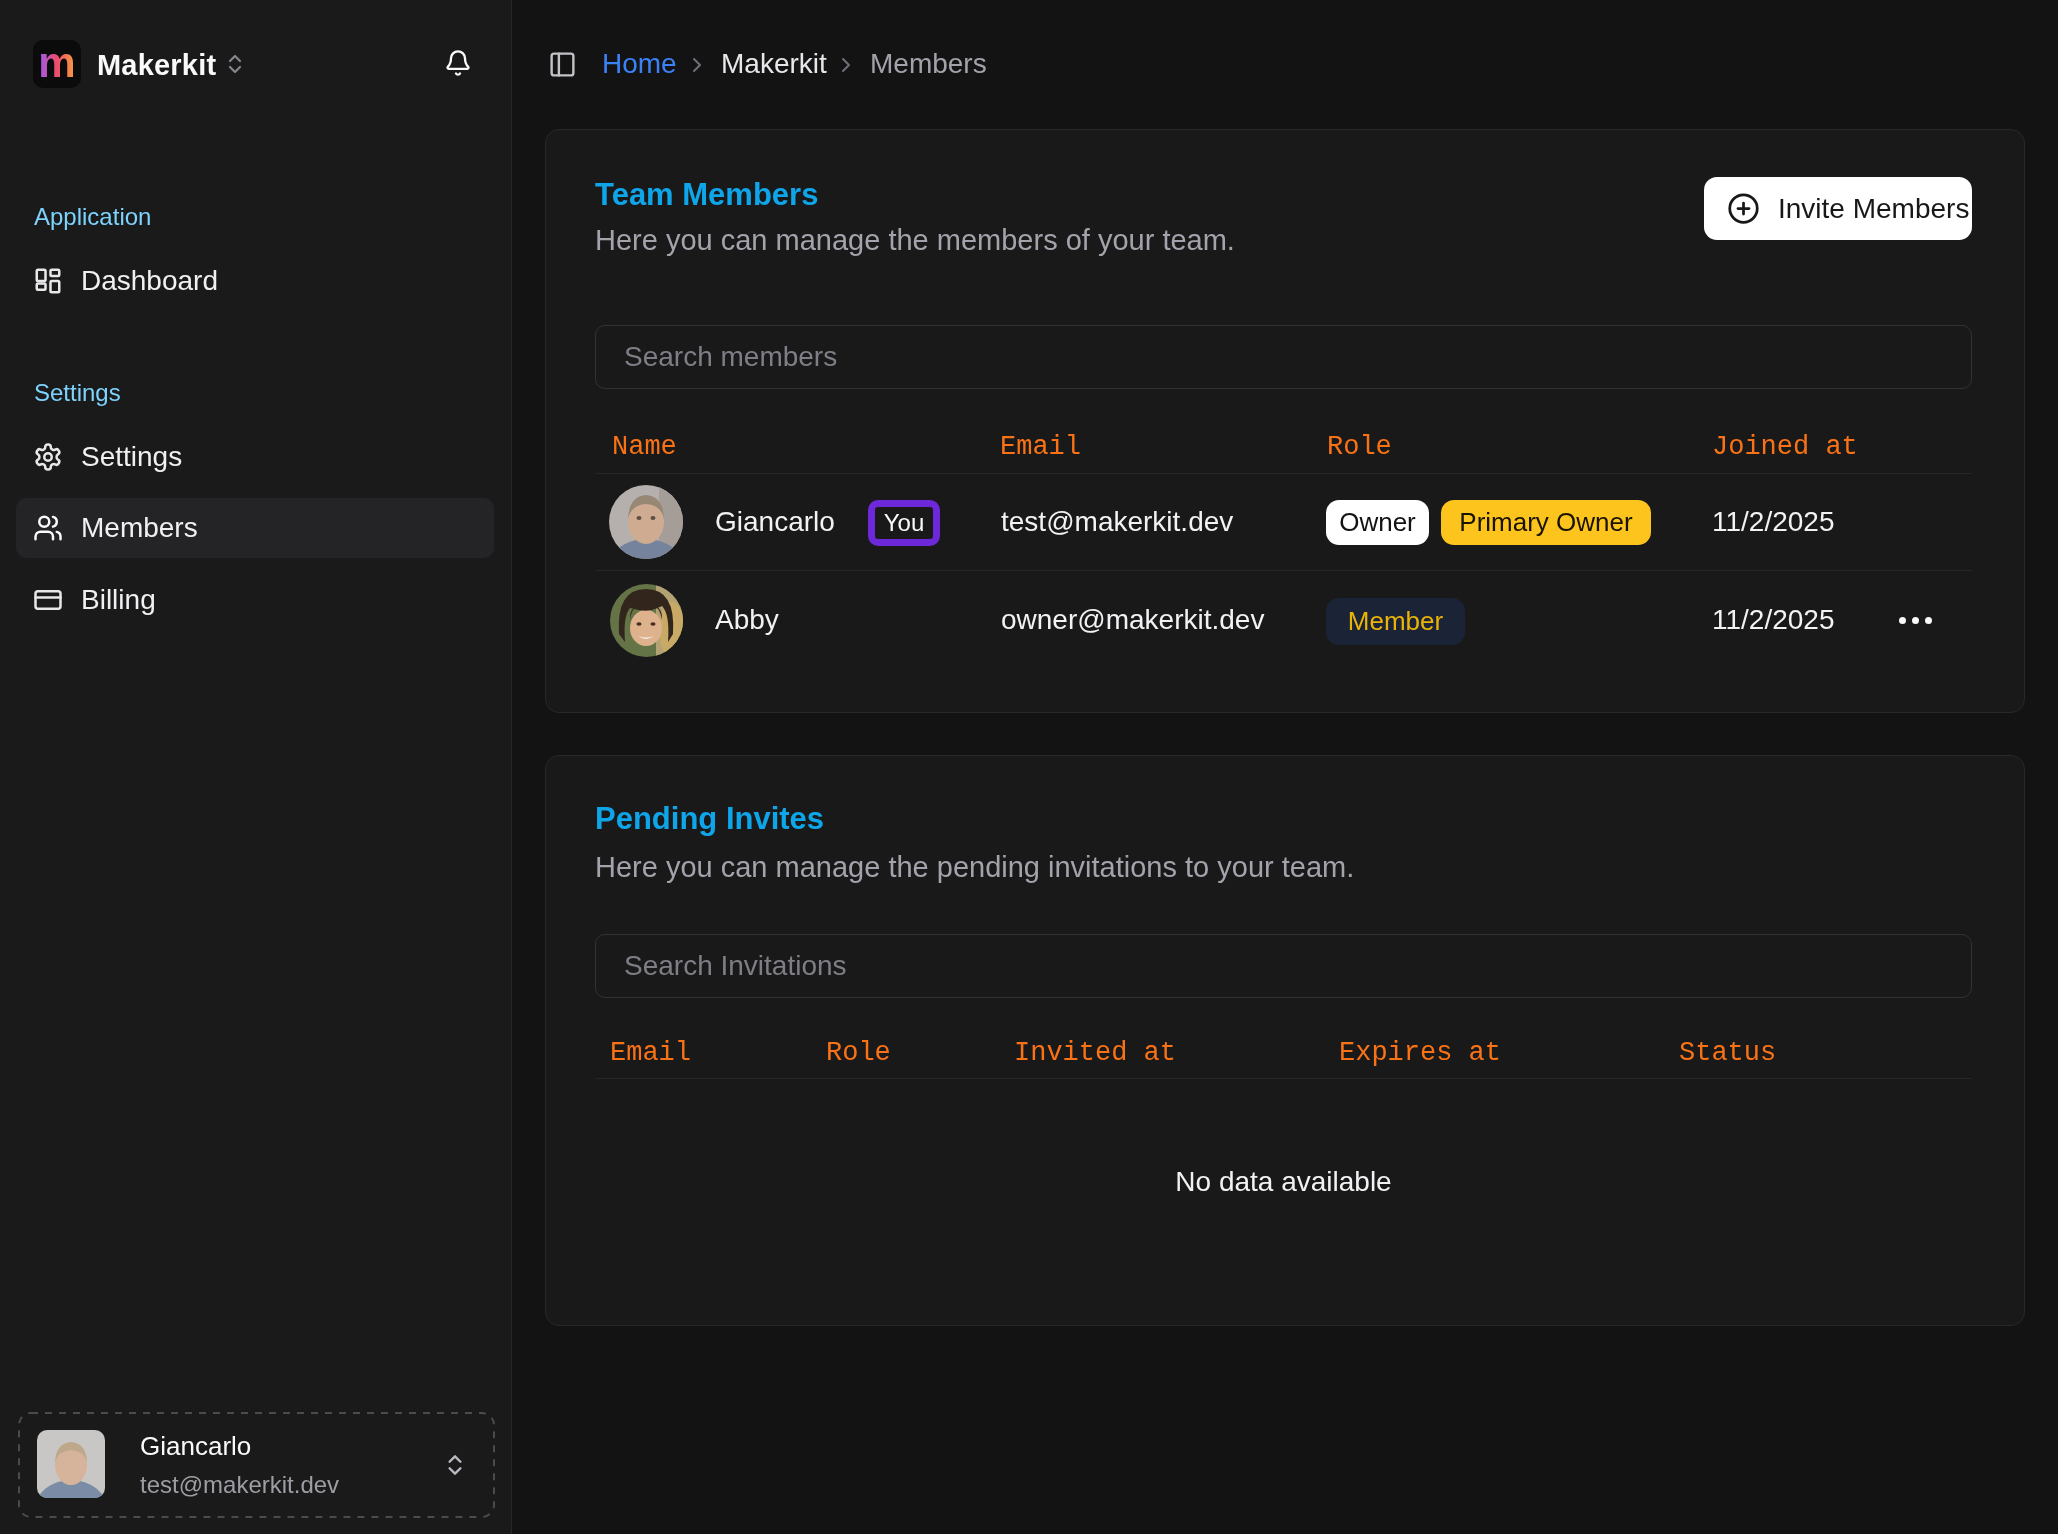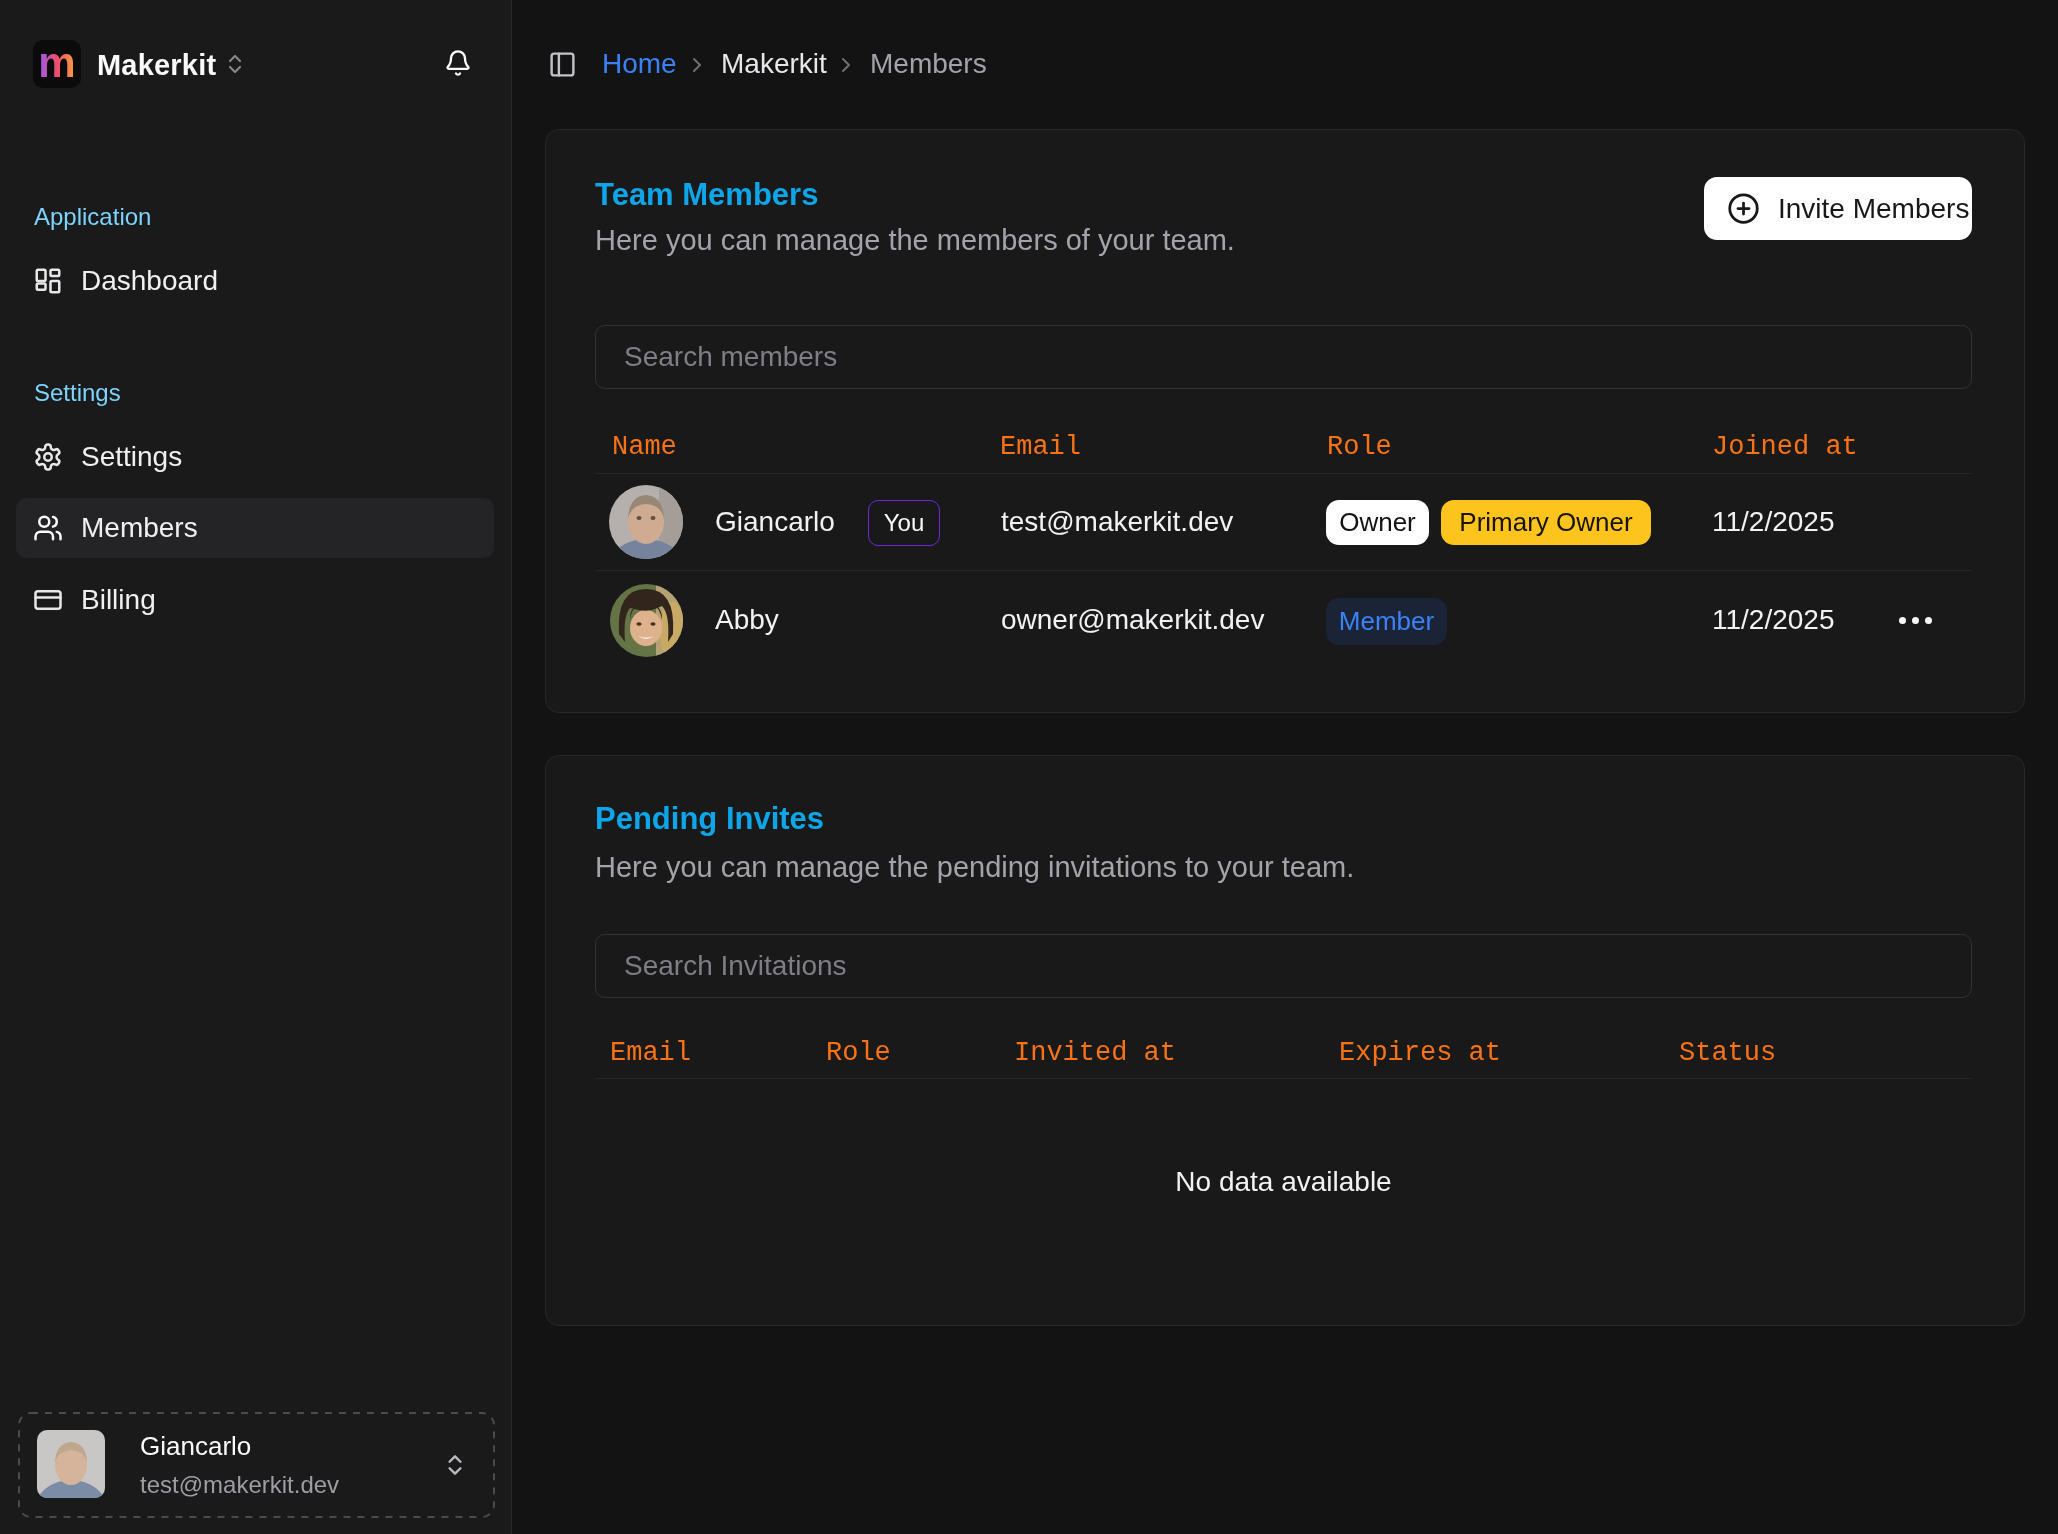--- a/index.html
+++ b/index.html
@@ -35,32 +35,32 @@
             border-radius:10px; display:flex; align-items:center; color:#7e7e86; font-size:28px; }
   .search span { margin-left:28px; }
   .th { position:absolute; color:#f97316; font-size:27px; height:30px; display:flex; align-items:center;font-family:Liberation Mono, monospace; }
   .hdiv { position:absolute; left:595px; width:1377px; height:1px; background:#26262a; }
   .cell { position:absolute; display:flex; align-items:center; height:40px; color:#f2f2f4; font-size:28px; }
 
   .btn-invite { position:absolute; left:1704px; top:177px; width:268px; height:63px;
                 background:#fff; border-radius:13px; display:flex; align-items:center; }
   .btn-invite span { color:#18181b; font-size:28px; font-weight:500; margin-left:18px; }
 
-  .badge-you { position:absolute; left:868px; top:500px; width:72px; height:46px; border:1px solid #6d28d9;
+  .badge-you { position:absolute; left:868px; top:500px; width:72px; height:46px; border:7px solid #6d28d9;
                border-radius:10px; display:flex; align-items:center; justify-content:center;
                color:#fafafa; font-size:24px; font-weight:500; }
   .badge-owner { position:absolute; left:1326px; top:500px; width:103px; height:45px; background:#fff;
                  border-radius:13px; display:flex; align-items:center; justify-content:center;
                  color:#121214; font-size:26px; font-weight:500; }
   .badge-primary { position:absolute; left:1441px; top:500px; width:210px; height:45px; background:#fcc41d;
                    border-radius:13px; display:flex; align-items:center; justify-content:center;
                    color:#191302; font-size:26px; font-weight:500; }
-  .badge-member { position:absolute; left:1326px; top:598px; width:121px; height:47px; background:#1b2336;
+  .badge-member { position:absolute; left:1326px; top:598px; width:139px; height:47px; background:#1b2336;
                   border-radius:13px; display:flex; align-items:center; justify-content:center;
-                  color:#3b82f6; font-size:26px; font-weight:500; }
+                  color:#eab308; font-size:26px; font-weight:500; }
   .dots { position:absolute; left:1899px; top:617px; width:34px; height:8px; }
   .dots i { position:absolute; top:0; width:7px; height:7px; border-radius:50%; background:#fafafa; }
 </style>
 </head>
 <body>
 <div class="page">
 
   <div class="sidebar">
     <div class="logo">
       <svg width="48" height="48" viewBox="0 0 48 48">

